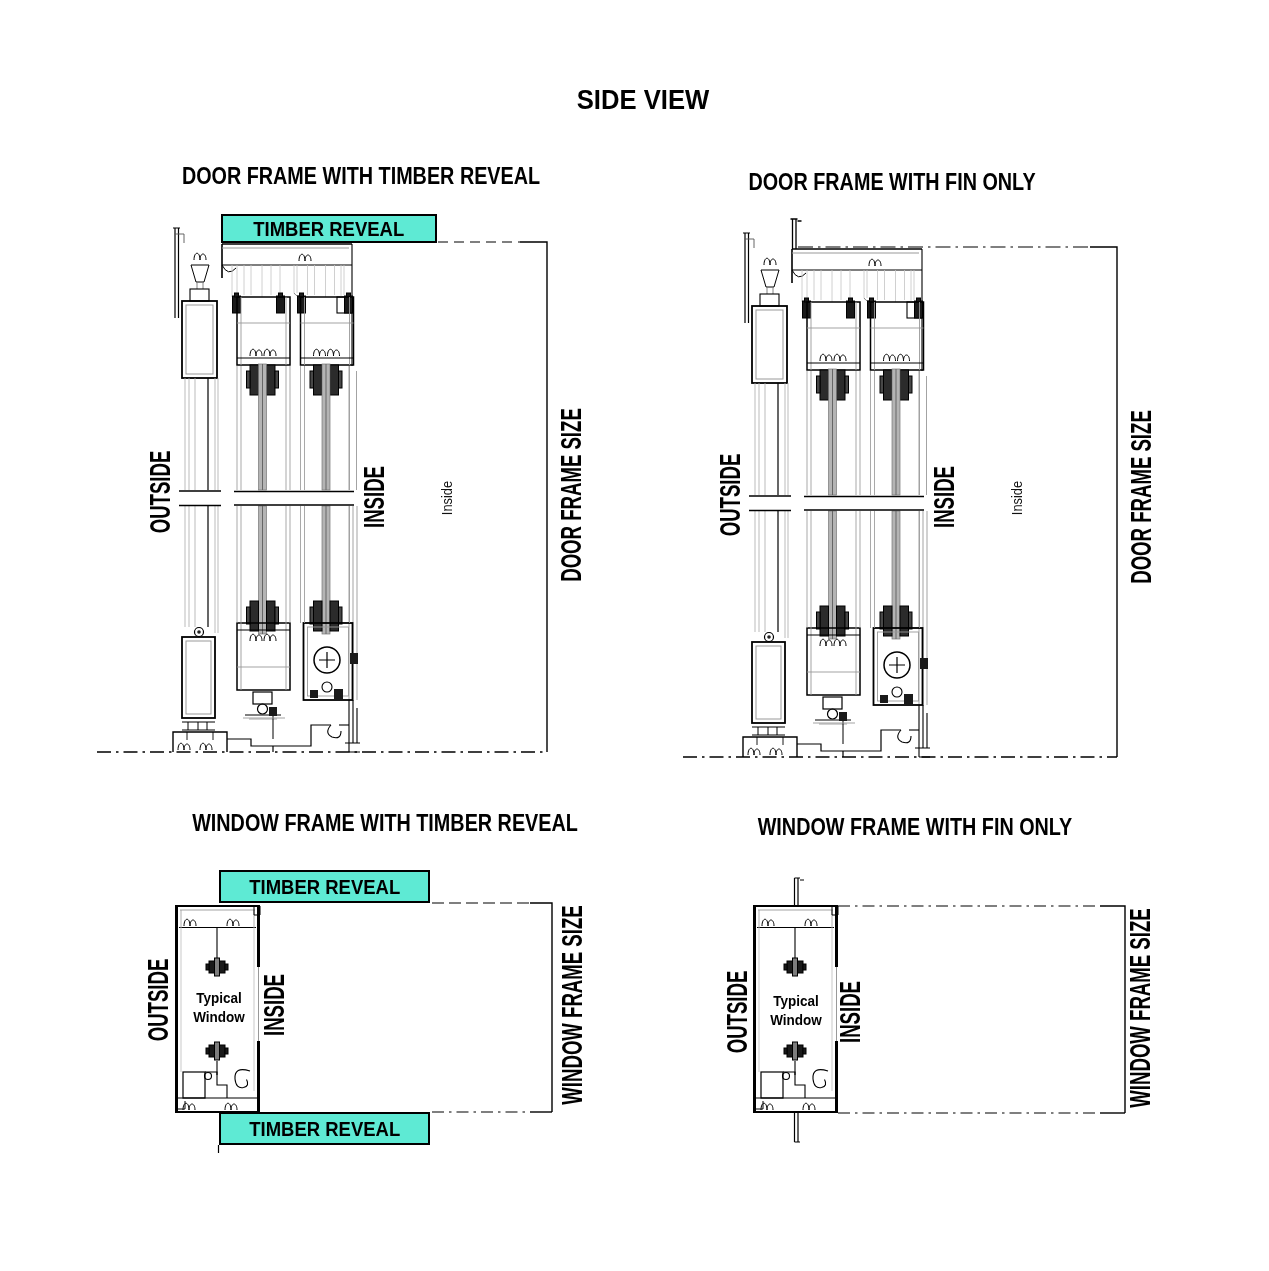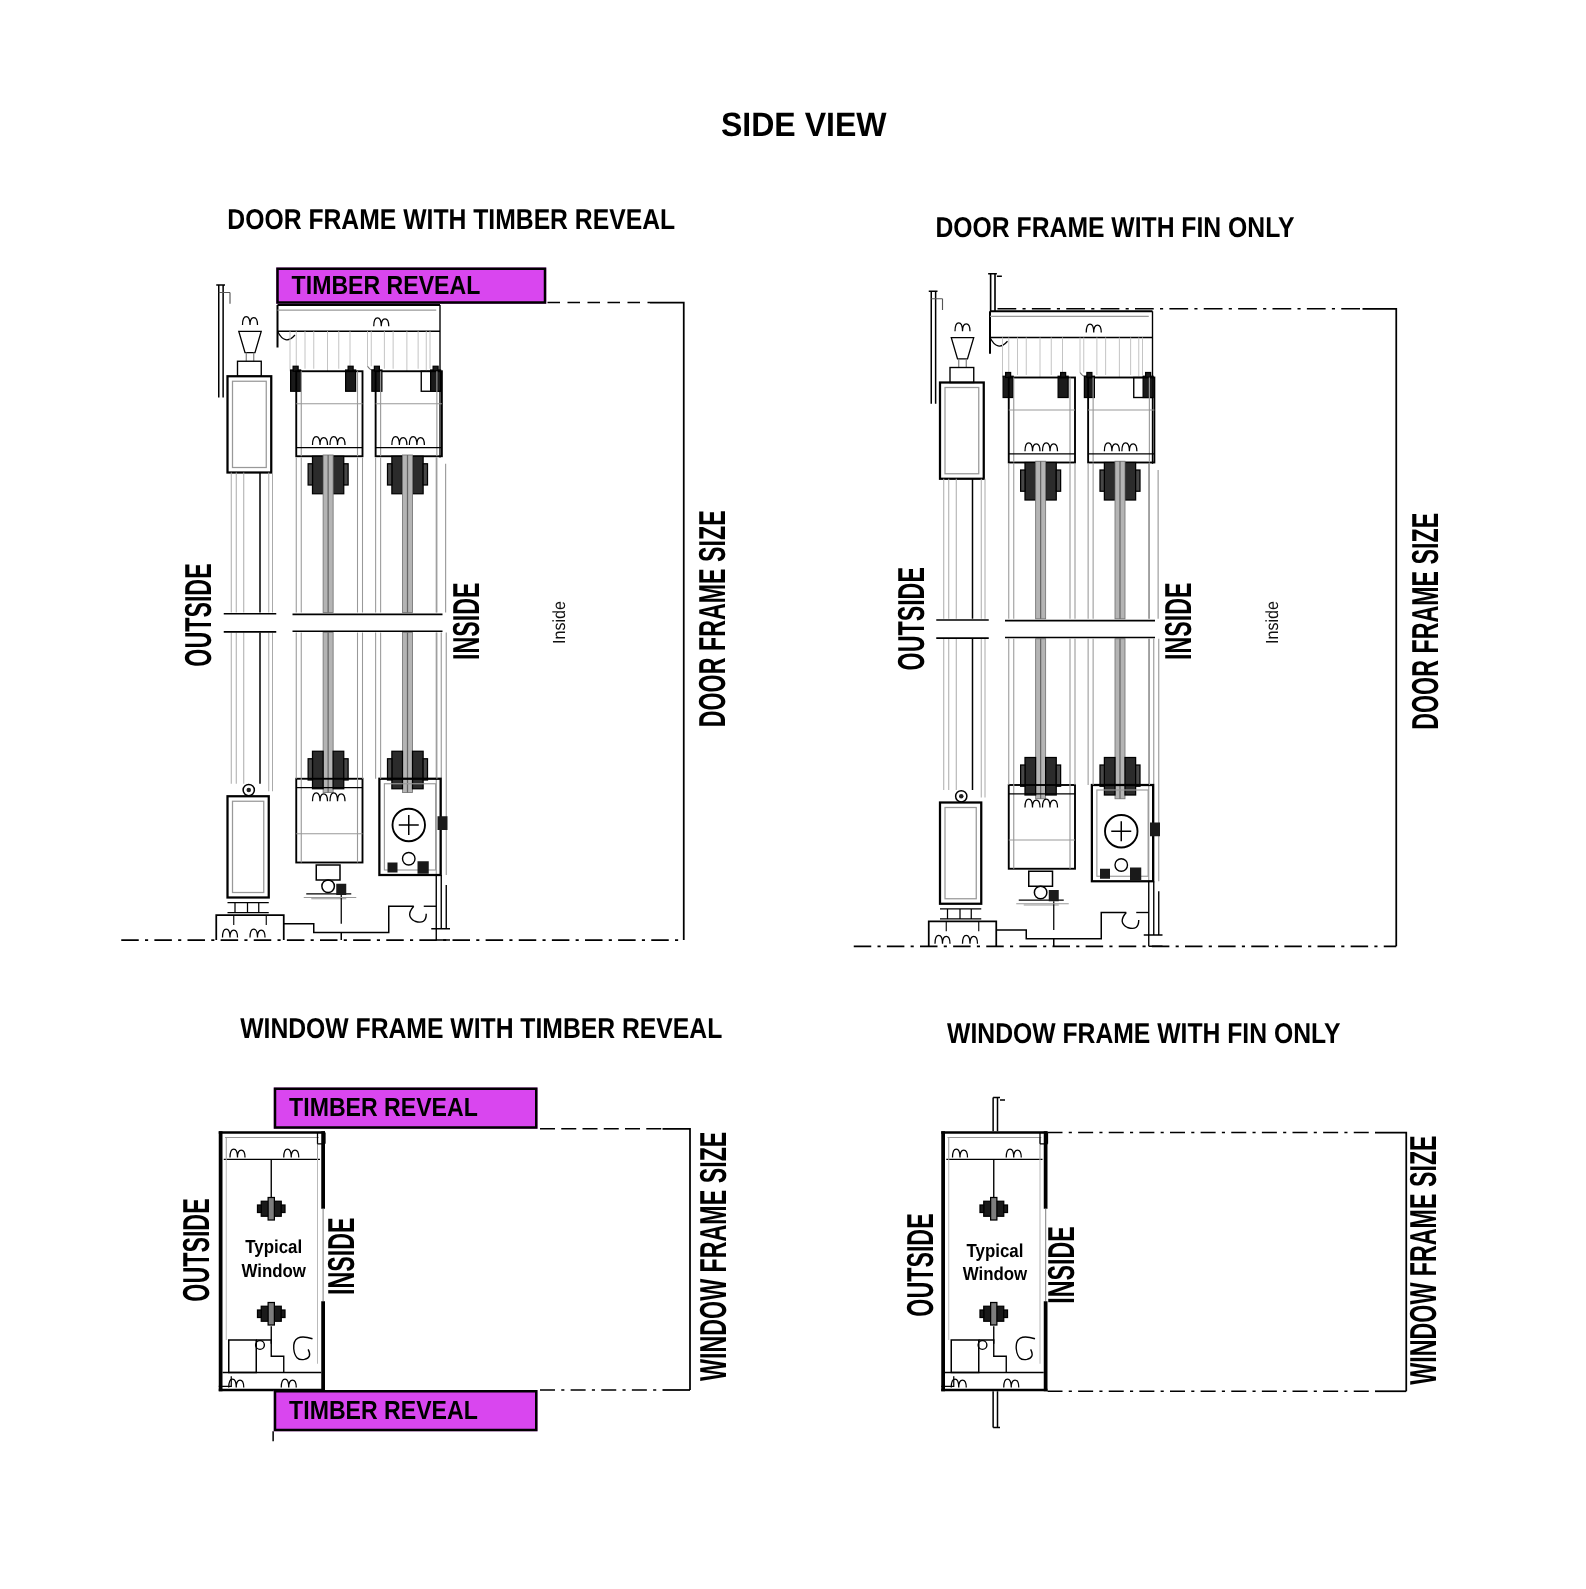--- a/index.html
+++ b/index.html
@@ -4,21 +4,21 @@
 <style>
   html,body{margin:0;padding:0;background:#fff;}
   #canvas{position:relative;width:1269px;height:1271px;background:#fff;overflow:hidden;
           font-family:"Liberation Sans",sans-serif;color:#000;padding-left:36px;}
   #art{position:absolute;left:0;top:0;}
   .lbl{position:absolute;white-space:nowrap;}
   .main-title{font-size:27px;font-weight:bold;transform:translate(-50%,-50%) scaleX(0.95);}
   .panel-title{font-size:23px;font-weight:bold;transform:translate(-50%,-50%) scaleX(0.86);}
   .vlabel{font-size:30px;font-weight:bold;transform:translate(-50%,-50%) rotate(-90deg) scaleX(0.62);}
   .vlabel-sm{font-size:14px;font-weight:normal;transform:translate(-50%,-50%) rotate(-90deg) scaleX(0.92);color:#111;}
-  .reveal-box{position:absolute;box-sizing:border-box;border:2.5px solid #000;background:#d946ef;display:flex;align-items:center;}
+  .reveal-box{position:absolute;box-sizing:border-box;border:2.5px solid #000;background:#5eead4;display:flex;align-items:center;justify-content:center;}
   .reveal-box span{font-size:21px;font-weight:bold;transform:scaleX(0.88);white-space:nowrap;}
   .typwin{position:absolute;font-size:15px;font-weight:bold;text-align:center;line-height:1.25;
           transform:translate(-50%,-50%) scaleX(0.9);}
 </style>
 </head>
 <body>
 
 <div id="canvas">
 
 <svg id="art" width="1269" height="1271" viewBox="0 0 1269 1271">

